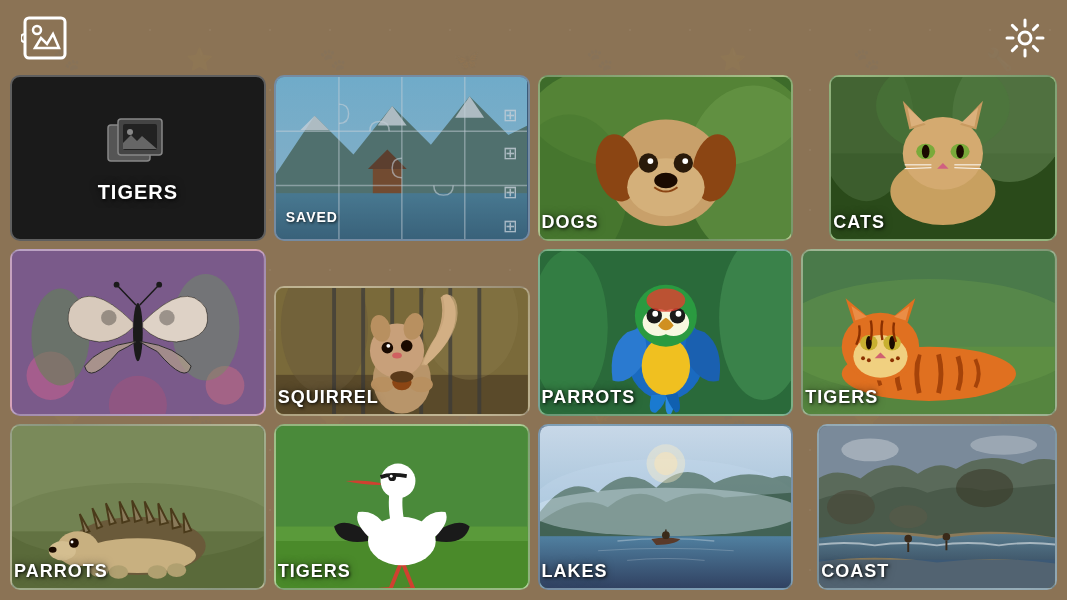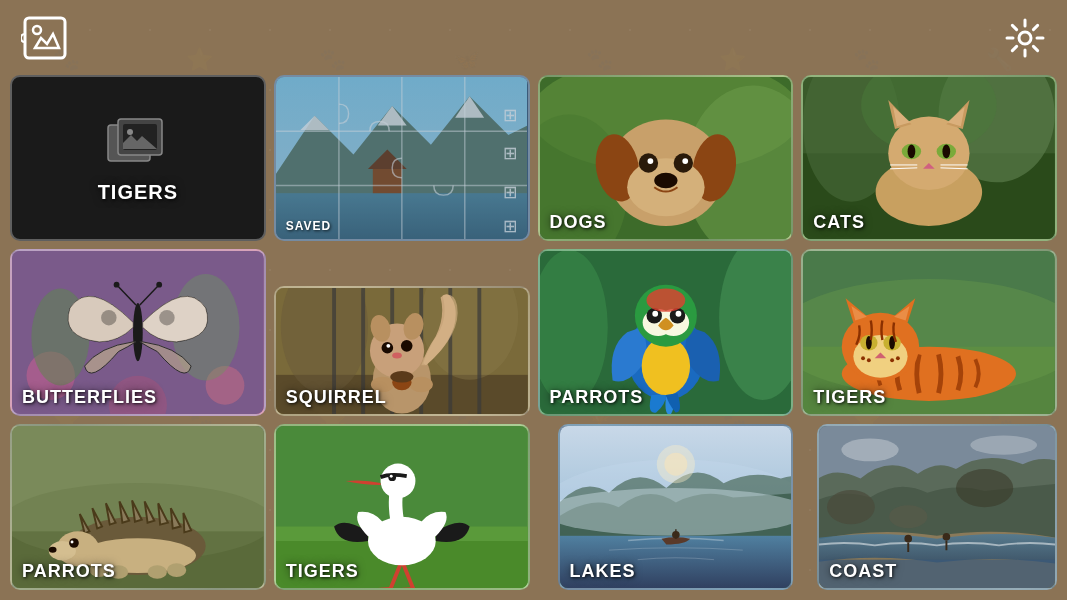--- a/index.html
+++ b/index.html
@@ -79,21 +79,21 @@
       position: relative;
       cursor: pointer;
       border: 2px solid rgba(255,255,255,0.3);
     }
 
     .tile-label {
       position: absolute;
       bottom: 0;
       left: 0;
       right: 0;
-      padding: 6px 10px;
+      padding: 6px 2px;
       color: white;
       font-size: 18px;
       font-weight: bold;
       text-shadow: 1px 1px 3px rgba(0,0,0,0.8), 0 0 8px rgba(0,0,0,0.6);
       letter-spacing: 1px;
     }
 
     
     .tile-gallery {
       background: #1a1a1a;
@@ -112,21 +112,21 @@
 
     .tile-gallery .tile-label {
       position: static;
       padding: 0;
       text-align: center;
       font-size: 20px;
     }
 
     
     .bg-dogs { background: linear-gradient(135deg, #5a8a3a 0%, #3d6b2a 40%, #8aaa5a 100%); }
-    .bg-cats { background: linear-gradient(135deg, #4a7a3a 0%, #6a9a4a 50%, #3d6a2d 100%); }
+    .bg-cats { background: linear-gradient(135deg, #4a7a3a 0%, #6a9a4a 50%, #3d6a2d 100%); margin-left: 28px; }
     .bg-butterflies { background: linear-gradient(135deg, #7a5a8a 0%, #9a7aaa 40%, #c87a9a 100%); }
     .bg-squirrel { background: linear-gradient(135deg, #8a7a4a 0%, #aA9a6a 50%, #6a5a3a 100%); }
     .bg-parrots { background: linear-gradient(135deg, #2a6a3a 0%, #4a9a5a 50%, #3a7a6a 100%); }
     .bg-tigers { background: linear-gradient(135deg, #5a7a4a 0%, #7a9a6a 50%, #4a6a3a 100%); border-radius: 10px; }
     .bg-animals { background: linear-gradient(135deg, #7a8a5a 0%, #5a6a4a 50%, #9a9a6a 100%); }
     .bg-birds { background: linear-gradient(135deg, #4a7a3a 0%, #6a9a4a 50%, #8aba6a 100%); }
     .bg-lakes { background: linear-gradient(135deg, #3a5a7a 0%, #4a7a9a 50%, #2a4a6a 100%); }
     .bg-coast { background: linear-gradient(135deg, #4a6a7a 0%, #6a8a9a 50%, #3a5a6a 100%); margin-left: 16px; }
     .bg-saved { background: #3a5a7a; }
 
@@ -288,21 +288,21 @@
         <path d="M163,112 Q163,122 173,122 Q183,122 183,112" stroke="rgba(255,255,255,0.6)"></path>
       </g>
 
       <g fill="rgba(255,255,255,0.8)" font-size="18" text-anchor="middle">
         <text x="242" y="45">⊞</text>
         <text x="242" y="85">⊞</text>
         <text x="242" y="125">⊞</text>
         <text x="242" y="160">⊞</text>
       </g>
     </svg>
-    <div class="tile-label" style="position:absolute; bottom:0; left:0; right:0; padding:6px 10px; color:white; font-size:12px; font-weight:bold; text-shadow:1px 1px 3px rgba(0,0,0,0.8);">SAVED</div>
+    <div class="tile-label" style="position:absolute; bottom:8px; left:0; right:0; padding:6px 10px; color:white; font-size:14px; font-weight:bold; text-shadow:1px 1px 3px rgba(0,0,0,0.8);">SAVED</div>
   </div>
 
   <div class="tile bg-dogs" style="position:relative; overflow:hidden;">
     <svg style="position:absolute;inset:0;width:100%;height:100%;" viewBox="0 0 260 170" preserveAspectRatio="xMidYMid slice">
 
       <rect width="260" height="170" fill="#3d6b2a"></rect>
       <ellipse cx="130" cy="40" rx="140" ry="60" fill="#5a8a3a" opacity="0.8"></ellipse>
       <ellipse cx="30" cy="120" rx="60" ry="80" fill="#4a7a30" opacity="0.7"></ellipse>
       <ellipse cx="220" cy="100" rx="70" ry="90" fill="#6a9a4a" opacity="0.6"></ellipse>
 
@@ -382,21 +382,20 @@
       <path d="M135,95 Q170,100 185,120 Q180,140 150,105 Q140,100 132,95Z" fill="rgba(180,160,140,0.7)" stroke="#2a2a2a" stroke-width="1"></path>
 
       <circle cx="100" cy="70" r="8" fill="rgba(0,0,0,0.3)"></circle>
       <circle cx="160" cy="70" r="8" fill="rgba(0,0,0,0.3)"></circle>
 
       <line x1="128" y1="57" x2="110" y2="38" stroke="#1a1a1a" stroke-width="1.5"></line>
       <circle cx="108" cy="36" r="3" fill="#1a1a1a"></circle>
       <line x1="132" y1="57" x2="150" y2="38" stroke="#1a1a1a" stroke-width="1.5"></line>
       <circle cx="152" cy="36" r="3" fill="#1a1a1a"></circle>
     </svg>
-    <div class="tile-label">BUTTERFLIES</div>
   </div>
 
   <div class="tile bg-squirrel" style="position:relative; overflow:hidden;margin-top:37px;">
     <svg style="position:absolute;inset:0;width:100%;height:100%;" viewBox="0 0 260 170" preserveAspectRatio="xMidYMid slice">
       <rect width="260" height="170" fill="#7a6a3a"></rect>
 
       <rect y="110" width="260" height="60" fill="#5a4a2a"></rect>
       <ellipse cx="50" cy="60" rx="45" ry="70" fill="#6a5a3a" opacity="0.5"></ellipse>
       <ellipse cx="200" cy="50" rx="50" ry="65" fill="#8a7a4a" opacity="0.4"></ellipse>
 
@@ -584,21 +583,21 @@
       <path d="M108,54 Q118,50 135,53" stroke="#1a1a1a" stroke-width="4" fill="none"></path>
 
       <circle cx="120" cy="54" r="4" fill="#1a1a1a"></circle>
       <circle cx="119" cy="53" r="1.5" fill="white"></circle>
 
       <path d="M108,60 Q90,56 72,58 Q90,62 108,62Z" fill="#d04030"></path>
     </svg>
     <div class="tile-label">TIGERS</div>
   </div>
 
-  <div class="tile bg-lakes" style="position:relative; overflow:hidden;margin-left:20px;">
+  <div class="tile bg-lakes" style="position:relative; overflow:hidden;">
     <svg style="position:absolute;inset:0;width:100%;height:100%;" viewBox="0 0 260 170" preserveAspectRatio="xMidYMid slice">
       <defs>
         <linearGradient id="lakesky" x1="0" y1="0" x2="0" y2="1">
           <stop offset="0%" stop-color="#c8d8e8"></stop>
           <stop offset="60%" stop-color="#a0c0d8"></stop>
           <stop offset="100%" stop-color="#6090b0"></stop>
         </linearGradient>
         <linearGradient id="lakewater" x1="0" y1="0" x2="0" y2="1">
           <stop offset="0%" stop-color="#5080a0"></stop>
           <stop offset="100%" stop-color="#304060"></stop>

